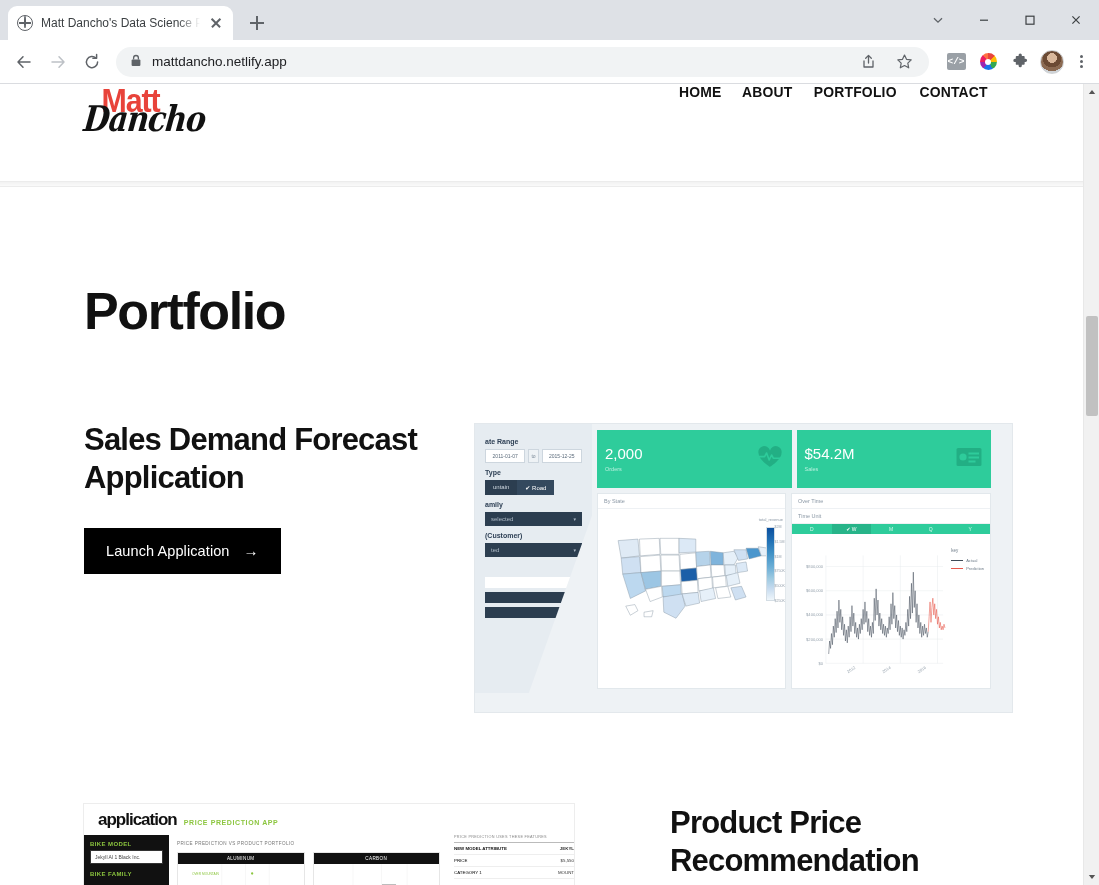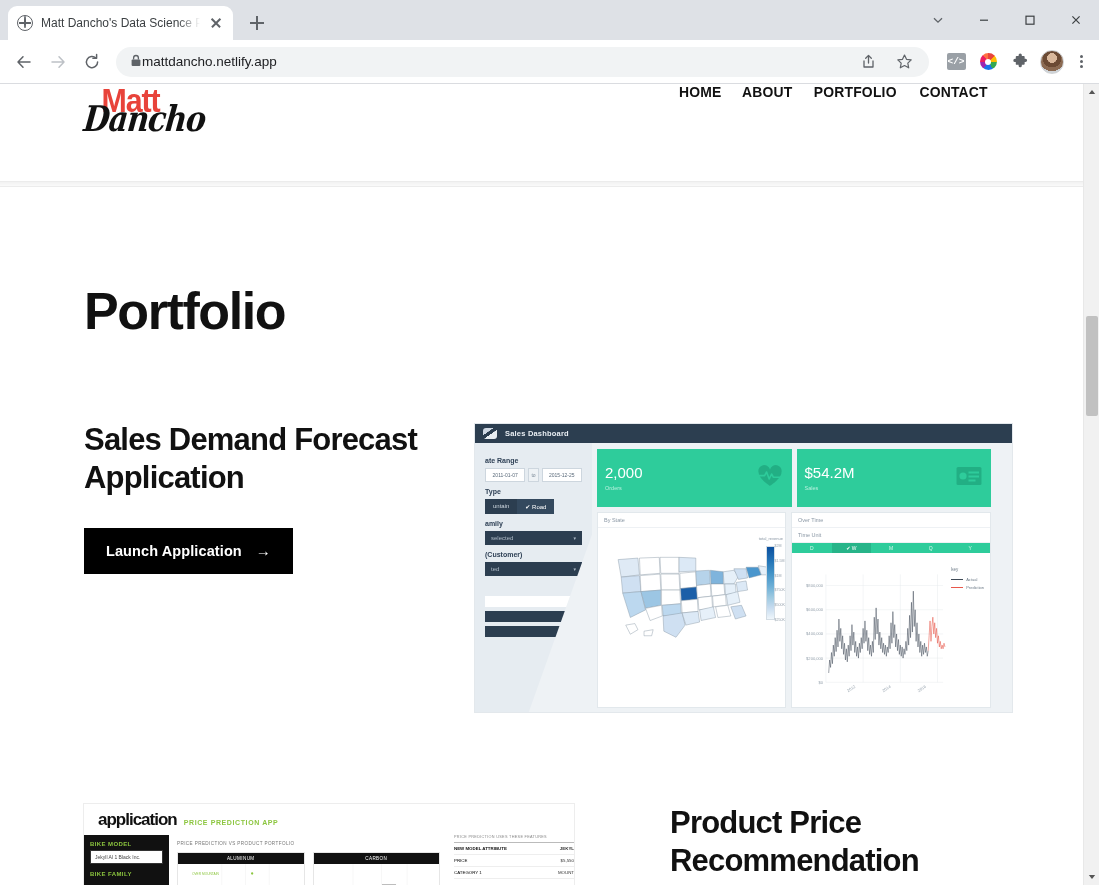--- a/index.html
+++ b/index.html
@@ -62,21 +62,21 @@
   .wc svg { display:block; }
 
   .toolbar {
     height:44px; background:#fff; display:flex; align-items:center;
     padding: 0 8px; gap:2px; border-bottom:1px solid #dadce0;
   }
   .navbtn { width:32px; height:32px; display:flex; align-items:center; justify-content:center; cursor:pointer;}
   .omnibox {
     flex:1; height:30px; background:#f1f3f4; border-radius:16px;
     display:flex; align-items:center; padding: 0 6px 0 14px; margin: 0 6px;
-    position:relative;
+    gap:10px; position:relative;
   }
   .url { font-size:13.5px; color:#202124; flex:1; }
   .omni-icons { display:flex; align-items:center; gap:10px; padding-right:6px; }
   .ext-icons { display:flex; align-items:center; gap:6px; padding-left:6px; }
   .iconbtn { width:26px; height:26px; display:flex; align-items:center; justify-content:center; cursor:pointer;}
 
   .ext-code {
     width:19px; height:17px; background:#9aa0a6; border-radius:2px;
     color:#fff; font-size:9.5px; font-family:"Liberation Mono", monospace;
     display:flex; align-items:center; justify-content:center; font-weight:bold;
@@ -143,21 +143,21 @@
   .proj-text { width: 375px; flex:0 0 375px; }
   .proj-title {
     font-size: 31px; font-weight:bold; color:#111; line-height:1.24;
     letter-spacing:-0.8px;
   }
   .proj-desc {
     margin-top: 18px; font-size: 16.5px; line-height: 2.0; color:#5f6368;
   }
   .launch-btn {
     display:inline-flex; align-items:center; gap:14px; background:#000; color:#fff;
-    font-size:14.5px; font-weight:bold; padding: 15px 22px; margin-top: 30px;
+    font-size:14.5px; font-weight:normal; padding: 15px 22px; margin-top: 30px;
     border:none; cursor:pointer; letter-spacing:0.1px;
   }
   .launch-btn .arrow { font-size:15px; line-height:1; }
 
   
   .shot {
     position:relative; width: 537px; height: 288px; flex: 0 0 537px;
     background:#eef2f5; overflow:hidden; margin-top: 3px;
     box-shadow: 0 0 0 1px #e3e8ec;
   }
@@ -387,24 +387,20 @@
         <div class="project">
           <div class="proj-text">
             <div class="proj-title">Sales Demand Forecast Application</div>
             <button class="launch-btn">
               <span>Launch Application</span>
               <span class="arrow">→</span>
             </button>
           </div>
 
           <div class="shot">
-            <div class="dash-top">
-              <span class="dash-logo"></span>
-              <span class="dash-title">Sales Dashboard</span>
-            </div>
             <div class="dash-body">
 
               <div class="dash-side">
                 <div class="ds-label">ate Range</div>
                 <div class="ds-daterange">
                   <span class="ds-date">2011-01-07</span>
                   <span class="ds-to">to</span>
                   <span class="ds-date">2015-12-25</span>
                 </div>
                 <div class="ds-label">Type</div>

